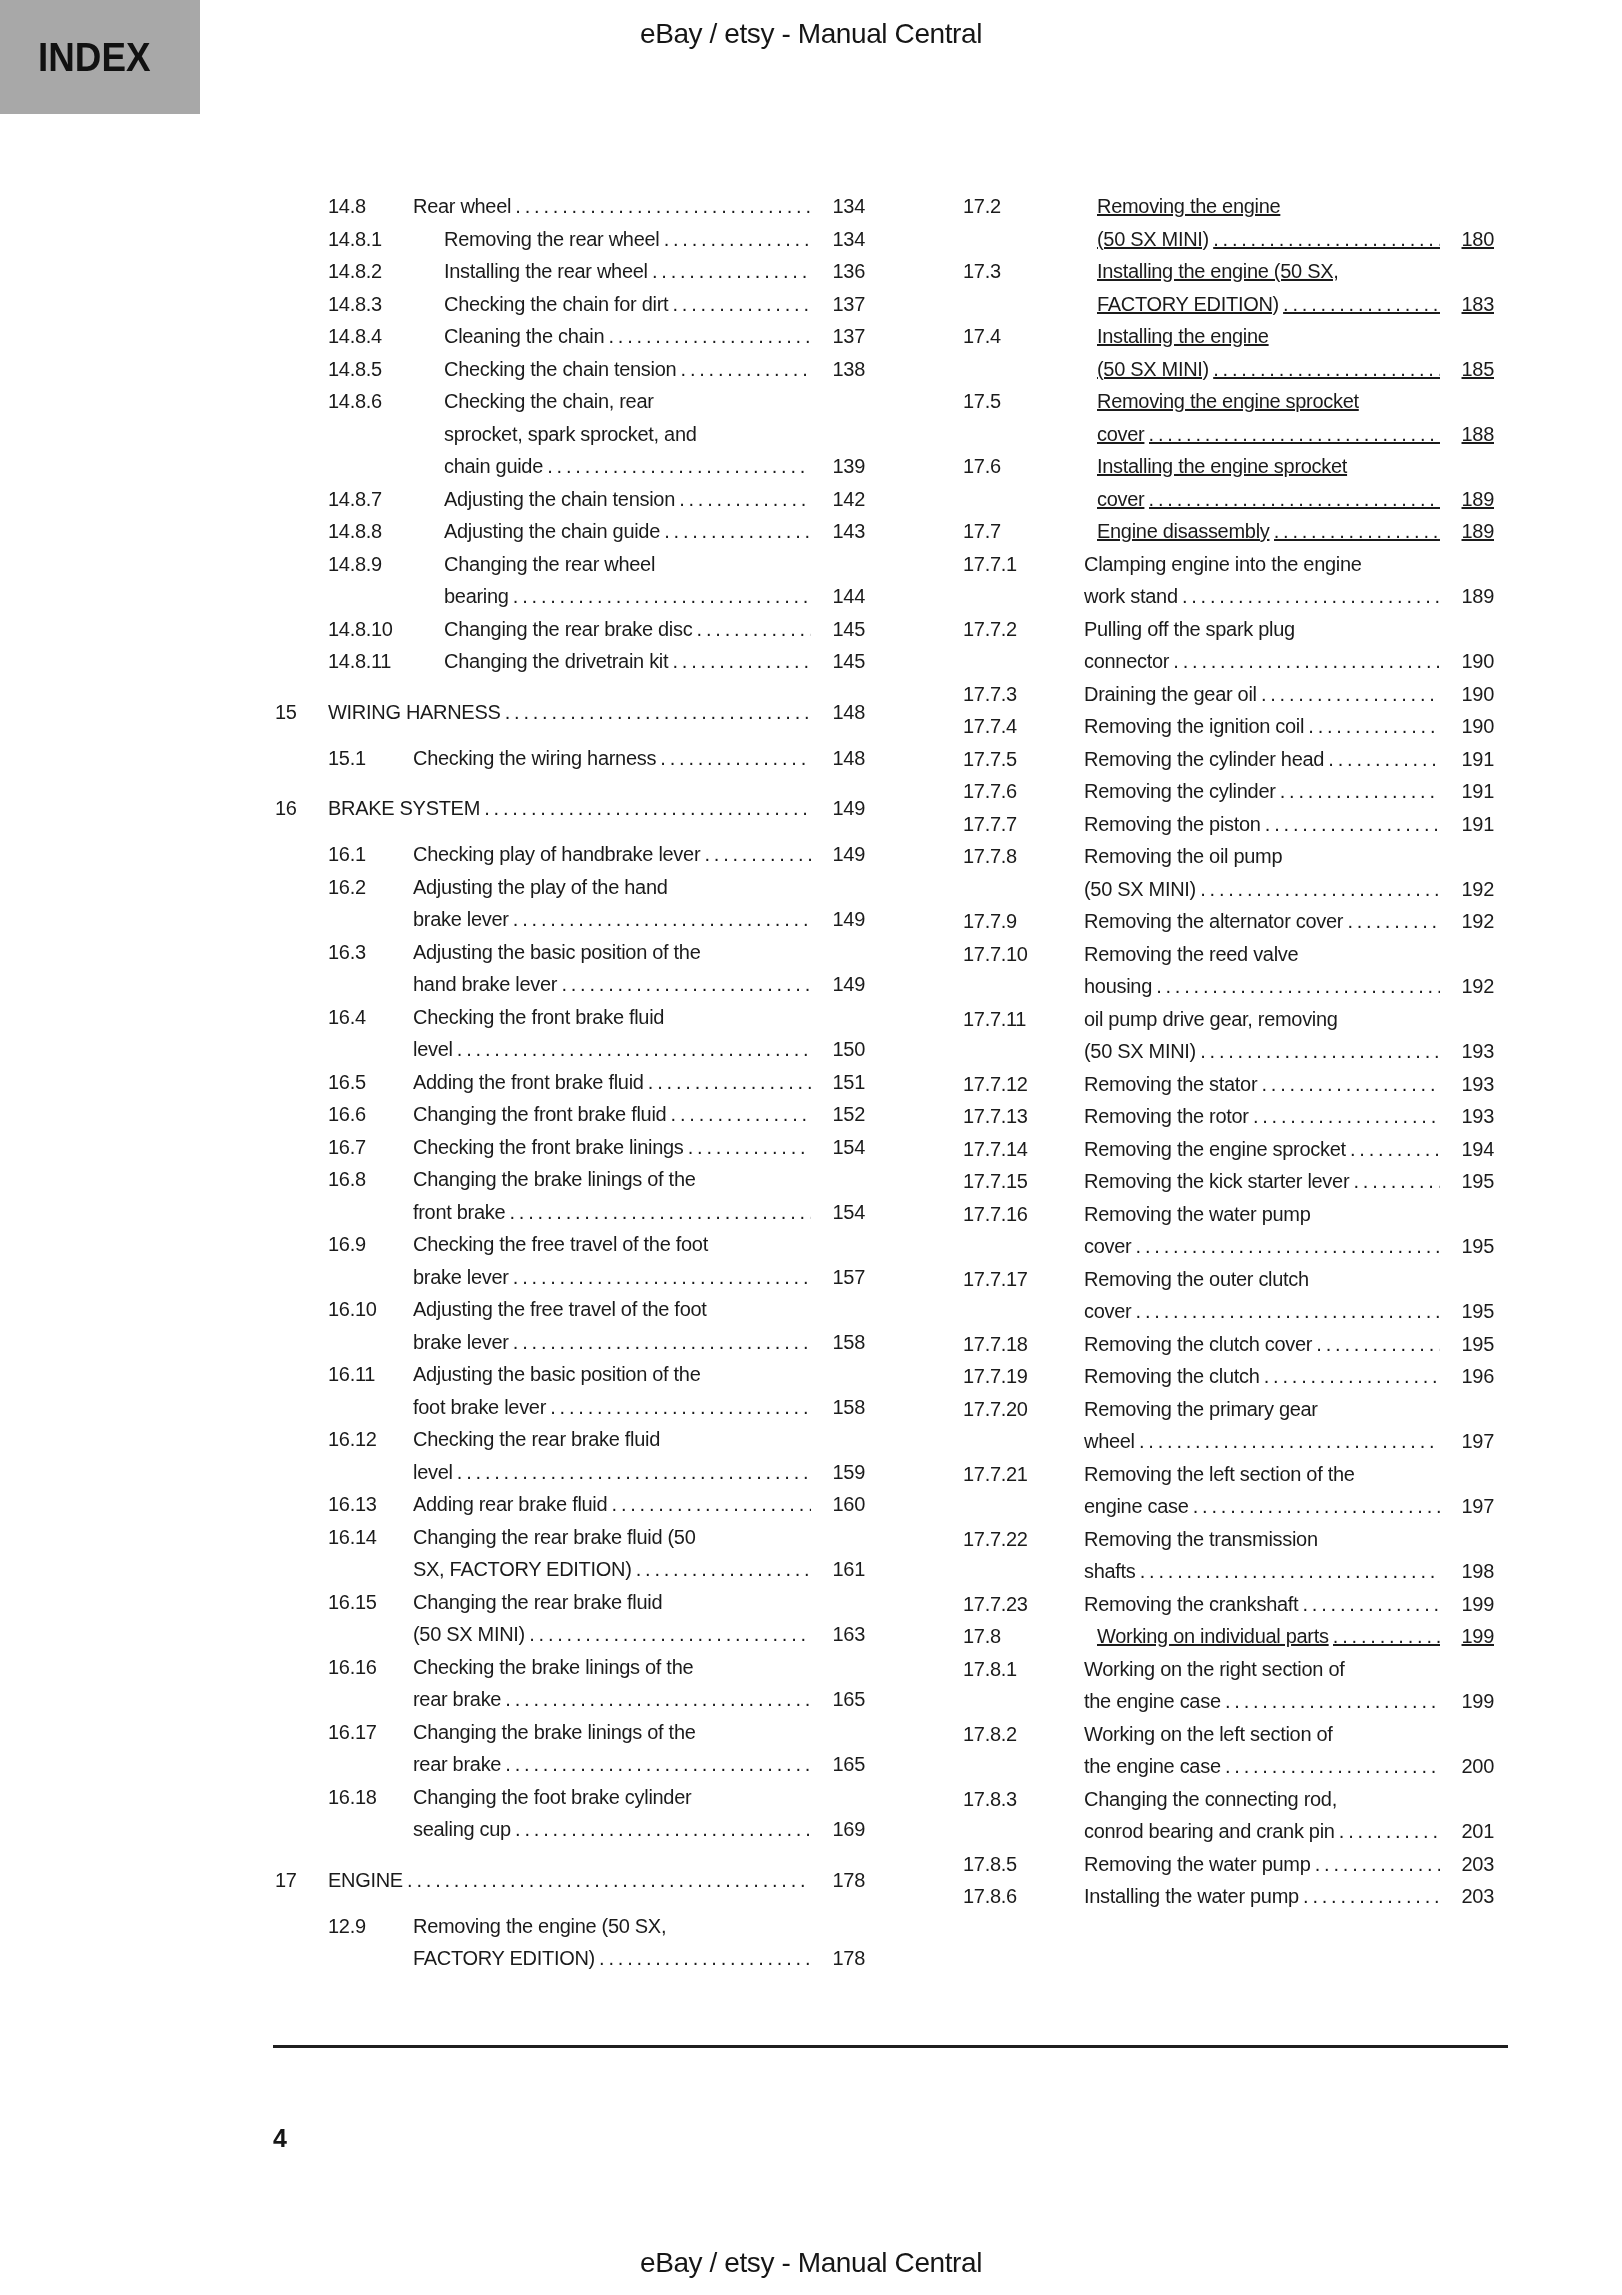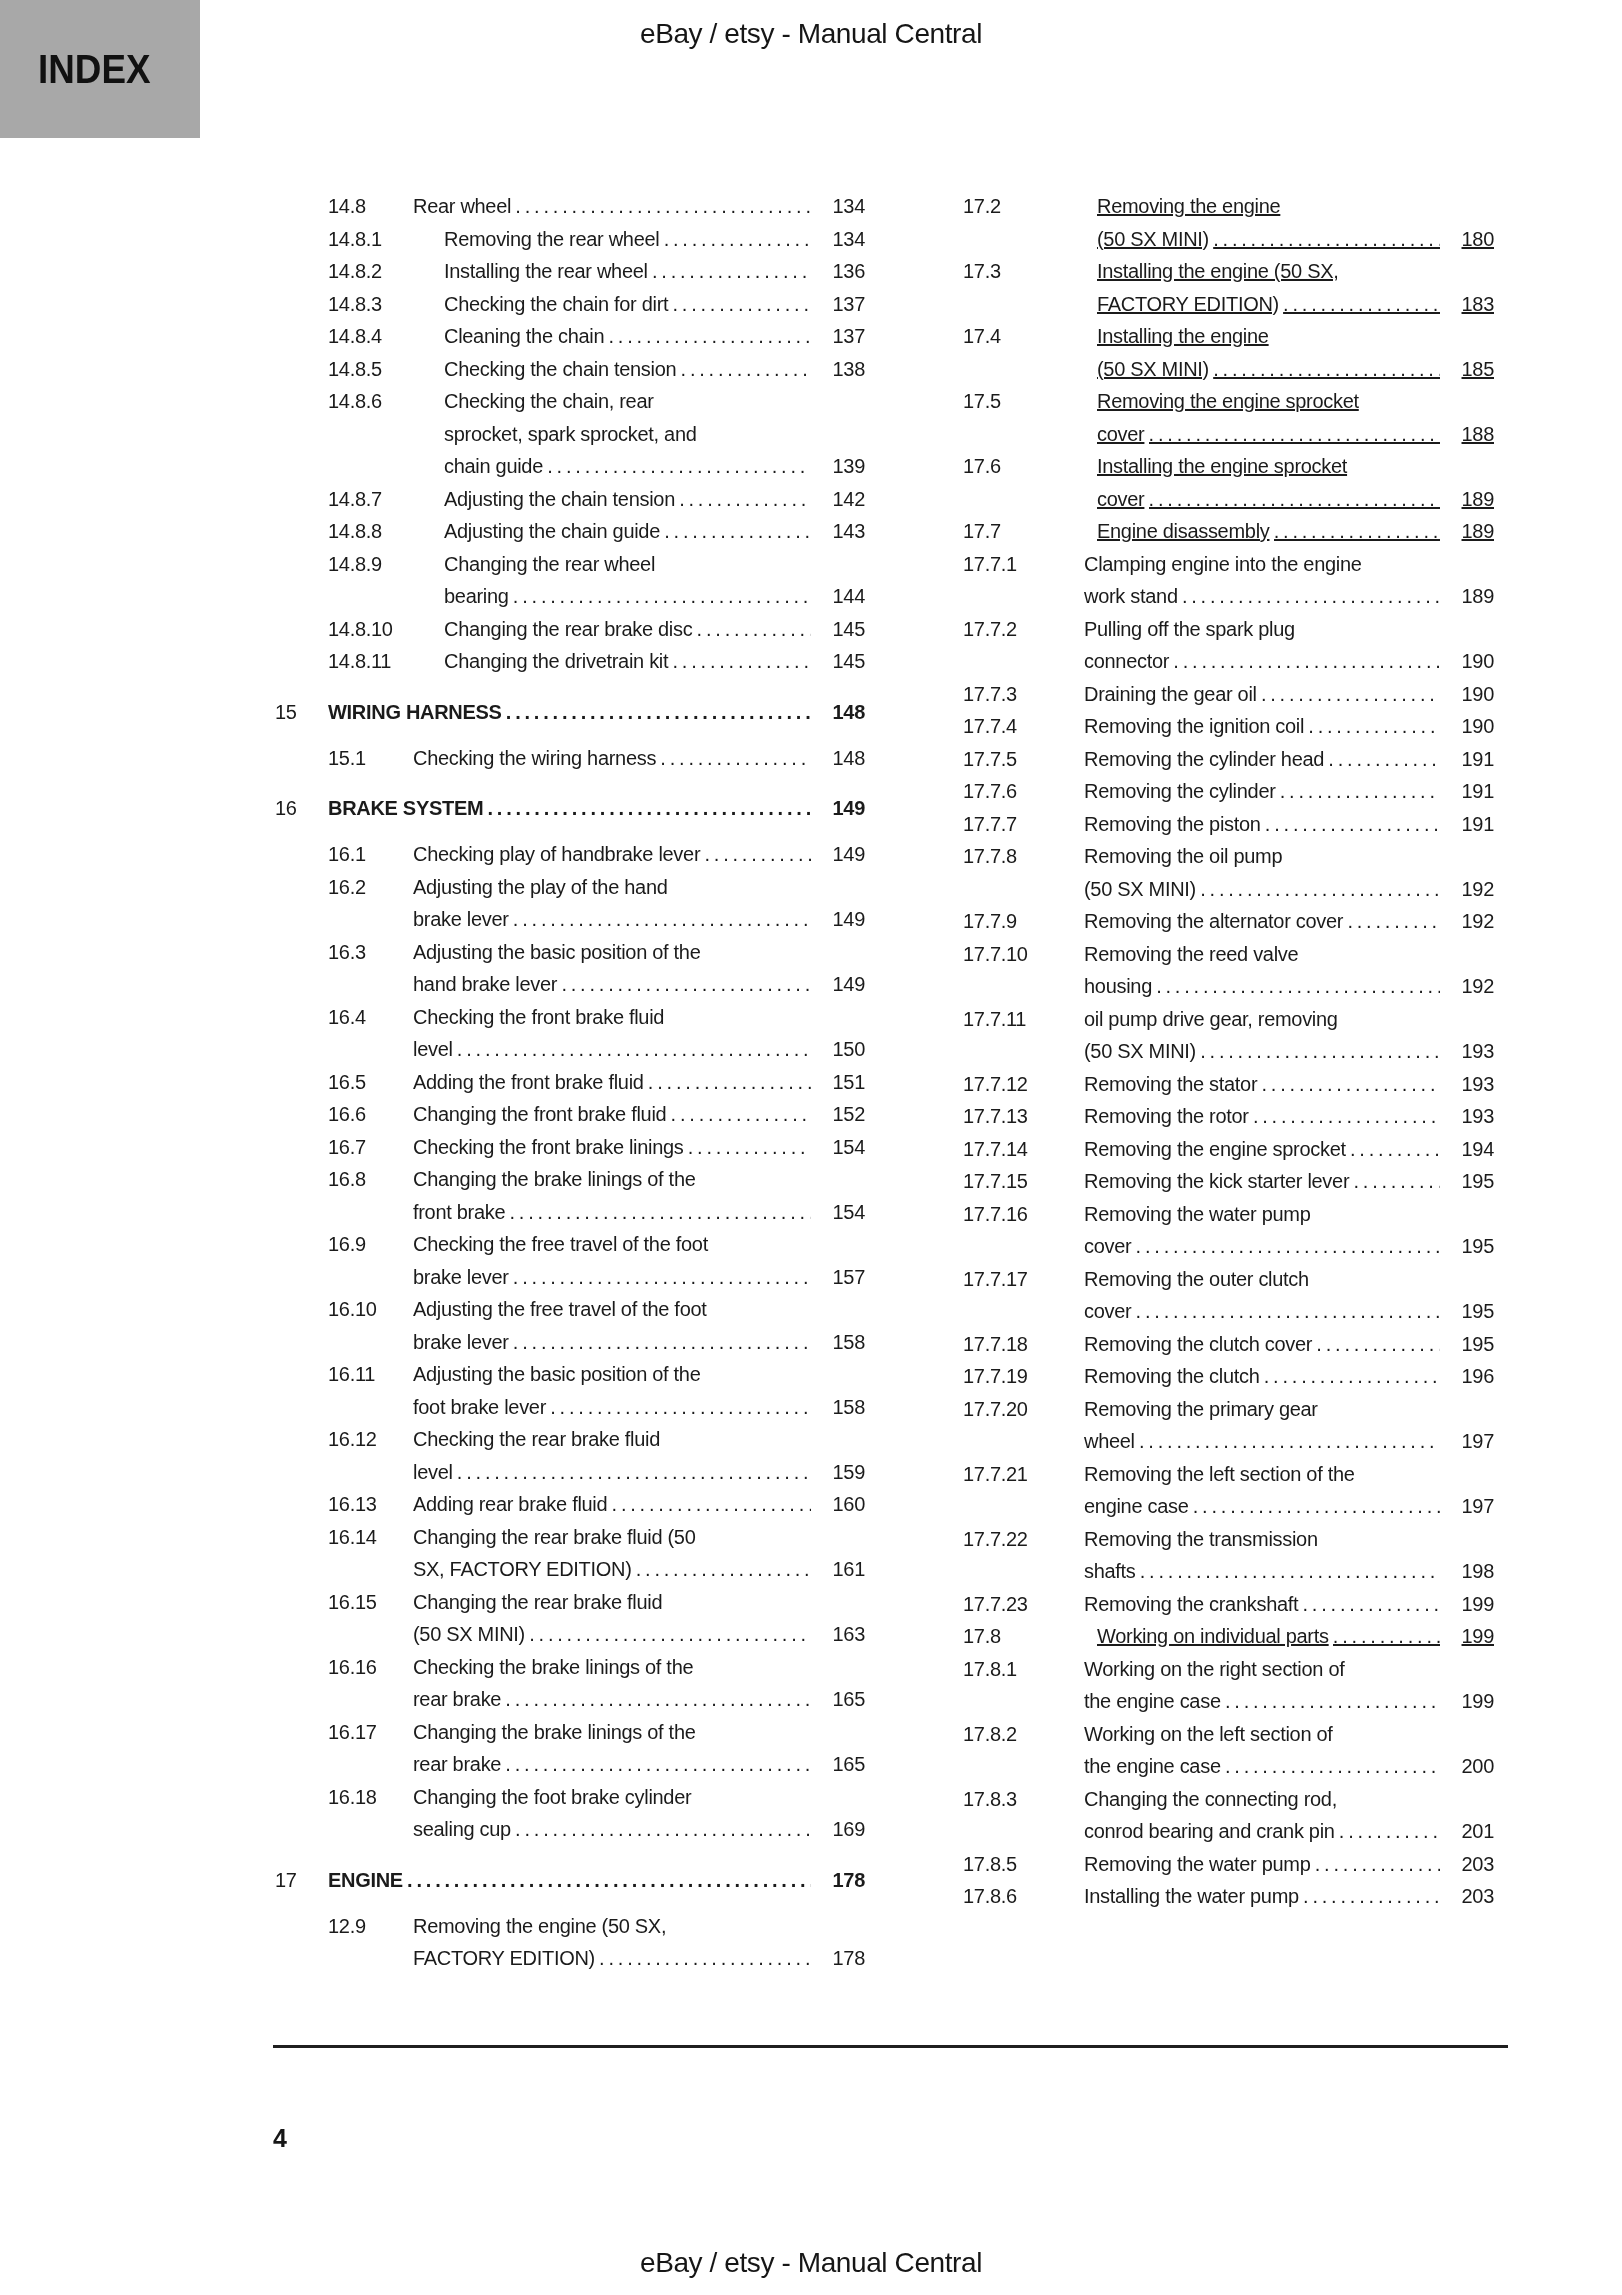--- a/index.html
+++ b/index.html
@@ -3,40 +3,40 @@
 <meta charset="utf-8">
 <style>
   html,body{margin:0;padding:0;}
   body{
     width:1622px;height:2295px;position:relative;background:#ffffff;
     font-family:"Liberation Sans","DejaVu Sans",sans-serif;color:#1b1b1b;
     overflow:hidden;
   }
   
   .index-box{
-    position:absolute;left:0;top:0;width:200px;height:138px;background:#a8a8a8;
+    position:absolute;left:0;top:0;width:200px;height:114px;background:#a8a8a8;
     display:flex;align-items:center;padding-left:38px;box-sizing:border-box;
   }
   .index-box .label{
     font-size:40px;font-weight:700;letter-spacing:0px;color:#111;
     transform:scaleX(.92);transform-origin:left center;
   }
   .header-title{
     position:absolute;left:0;top:18.3px;width:1622px;text-align:center;
     font-size:28px;color:#161616;letter-spacing:-0.4px;
   }
   
   .col{position:absolute;top:190px;font-size:20px;line-height:32.5px;letter-spacing:-0.3px;}
   .col-left{left:275px;width:590px;}
   .col-right{left:959px;width:535px;}
   .entry{position:relative;}
   .entry .num{position:absolute;top:0;left:53px;white-space:nowrap;}
   .entry.l1 .num{left:0;}
   .entry .body{margin-left:169px;}
-  .entry.l1 .body{margin-left:53px;font-weight:bold;}
+  .entry.l1 .body{margin-left:53px;}
   .entry.l2 .body{margin-left:138px;}
   .entry.l1{margin-top:18.3px;margin-bottom:13.3px;}
   .col .entry:first-child{margin-top:0;}
   .col-right .entry .num{left:4px;}
   .col-right .entry.l2 .body{text-decoration:underline;}
   .col-right .entry.l3 .body{margin-left:125px;}
   .line{white-space:nowrap;}
   .line.last{display:flex;align-items:baseline;}
   .txt{white-space:nowrap;}
   .dots{flex:1;overflow:hidden;white-space:nowrap;margin:0 6.7px 0 4.2px;min-width:11.7px;}

